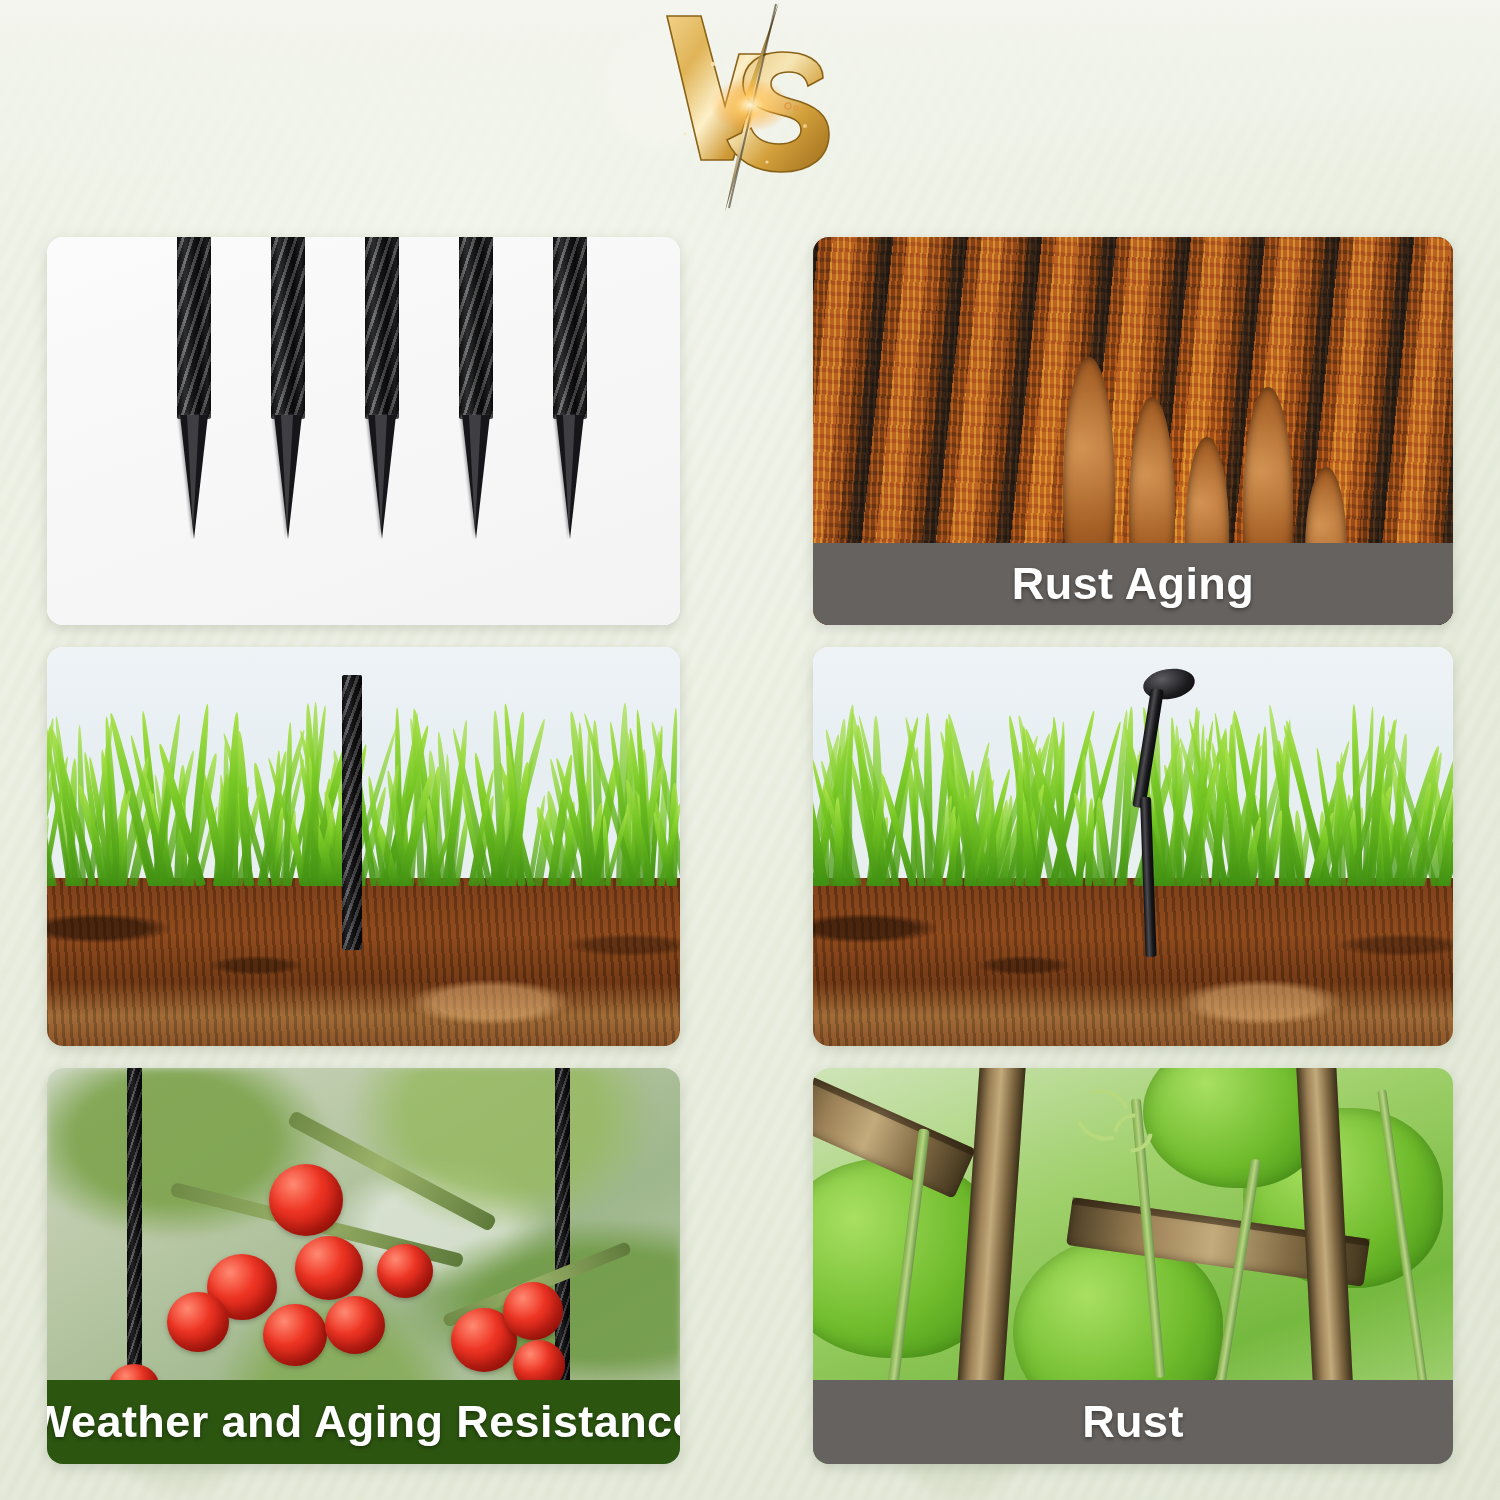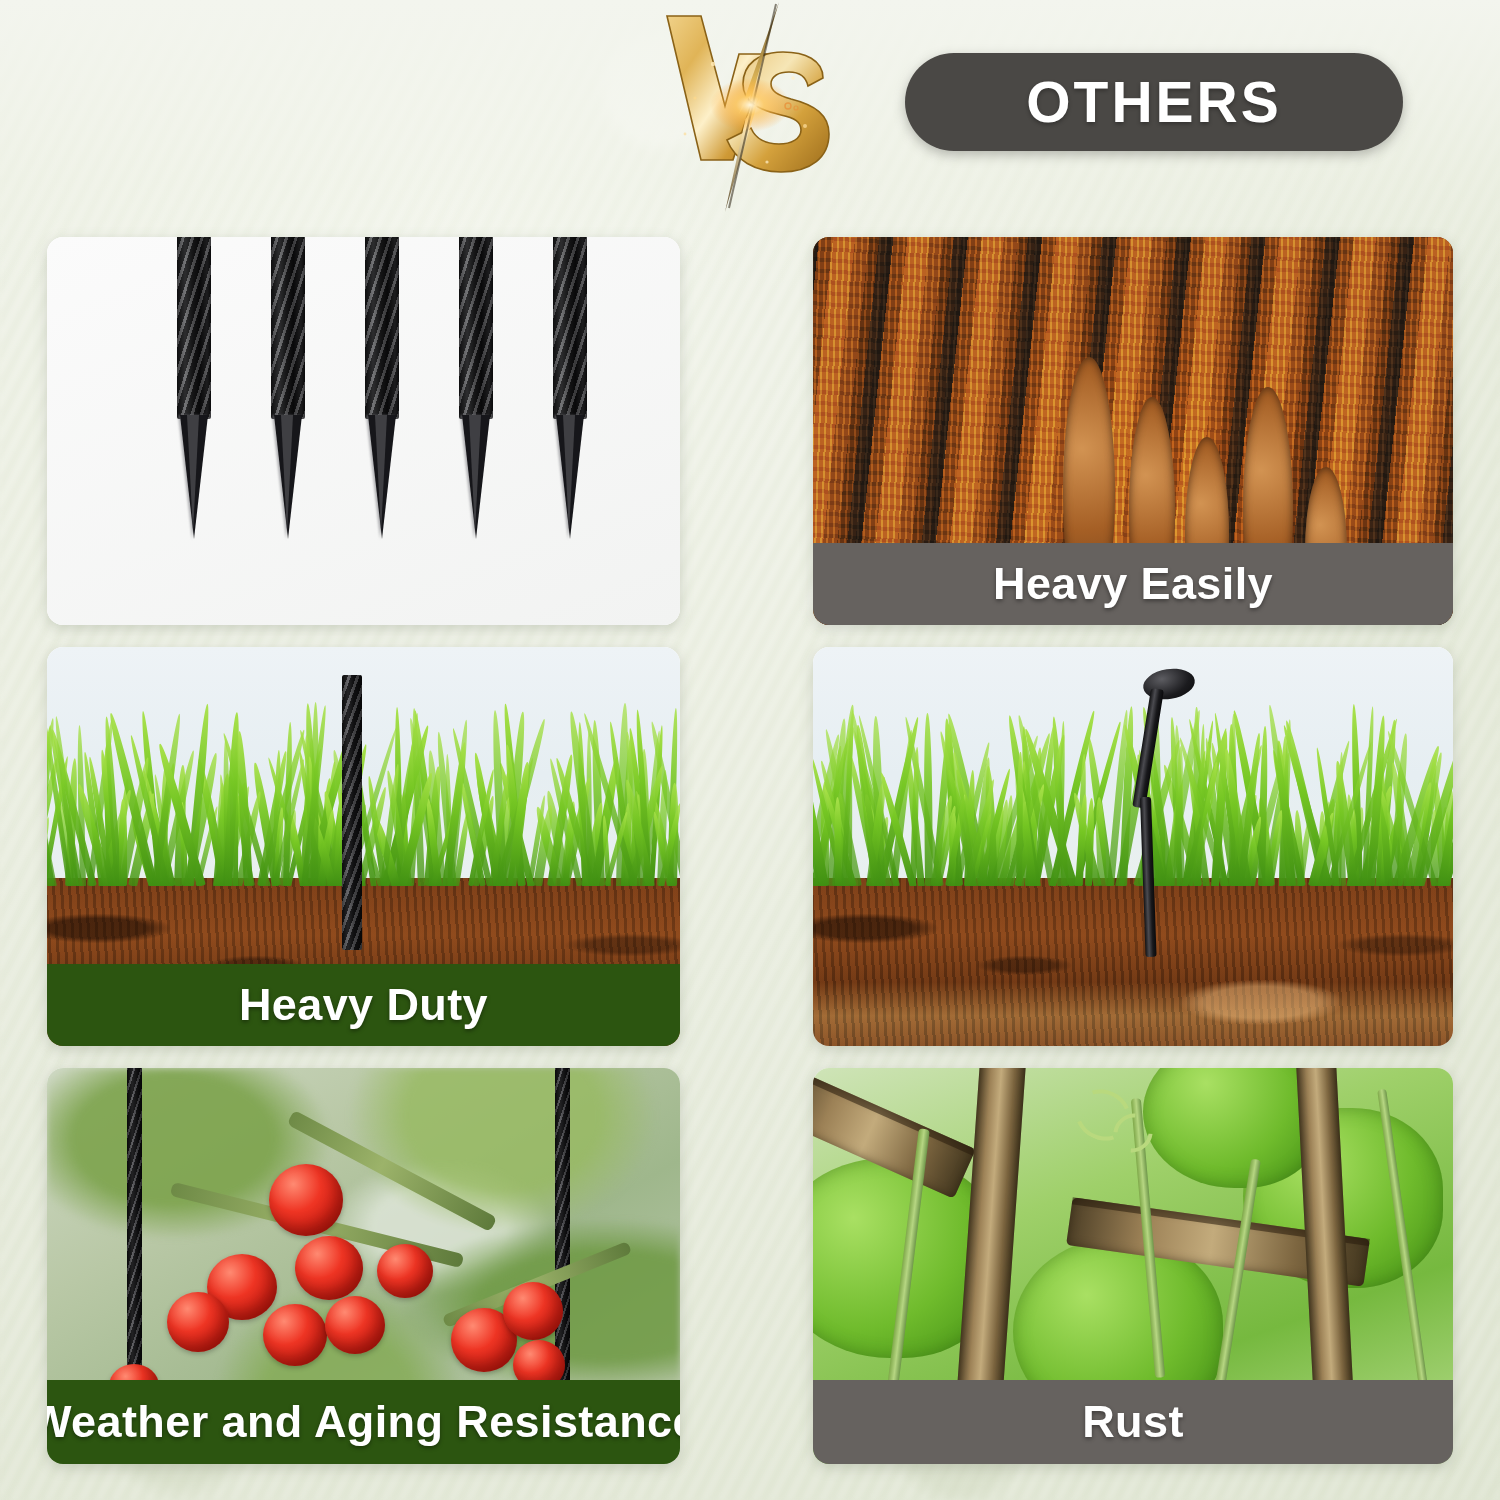--- a/index.html
+++ b/index.html
@@ -364,21 +364,20 @@
       <circle cx="40" cy="96" r="1.6" fill="#ffd98a" opacity=".7"></circle>
       <circle cx="138" cy="76" r="1.8" fill="#fff1cc" opacity=".8"></circle>
       <circle cx="150" cy="124" r="2" fill="#ffe0a0" opacity=".7"></circle>
       <circle cx="112" cy="160" r="1.6" fill="#ffecc2" opacity=".75"></circle>
       <circle cx="30" cy="132" r="1.4" fill="#ffd98a" opacity=".6"></circle>
       <circle cx="133" cy="104" r="3" fill="none" stroke="#e8913a" stroke-width="1.4" opacity=".8"></circle>
       <circle cx="141" cy="106" r="2" fill="none" stroke="#e8913a" stroke-width="1.2" opacity=".7"></circle>
     </svg>
   </div>
 
-  <div class="badge" id="badge-others">OTHERS</div>
 </div>
 
 <div id="grid">
 
   <div class="card card-r1 card-ours">
     <div class="card-photo">
       <div class="stakes-bg"></div>
       <div class="stake" style="left:130px;">
           <div class="shaft"></div>
           <div class="tip"></div>
@@ -410,21 +409,21 @@
   <div class="card card-r1 card-others">
     <div class="card-photo">
       <div class="rust-bg"></div>
       <div class="rust-tex"></div>
       <div class="rust-rod" style="left:250px; top:120px; width:52px; height:270px;"></div>
       <div class="rust-rod" style="left:316px; top:160px; width:46px; height:230px;"></div>
       <div class="rust-rod" style="left:372px; top:200px; width:44px; height:195px;"></div>
       <div class="rust-rod" style="left:430px; top:150px; width:50px; height:245px;"></div>
       <div class="rust-rod" style="left:492px; top:230px; width:42px; height:170px;"></div>
     </div>
-    <div class="card-label label-others">Heavy Easily</div>
+    <div class="card-label label-others">Rust Aging</div>
   </div>
 
   <div class="card card-r2 card-ours">
     <div class="card-photo">
       <div class="scene-sky"></div>
       <div class="scene-soil"></div>
       <div class="grass-band" id="grass-a">
           <div class="blade" style="left: 493.558px; height: 127.76px; width: 7.27884px; transform: rotate(-14.0735deg); opacity: 0.94;"></div>
           <div class="blade" style="left: 632.261px; height: 177.987px; width: 5.8921px; transform: rotate(1.90405deg); opacity: 0.88;"></div>
           <div class="blade" style="left: 542.645px; height: 131.285px; width: 6.29444px; transform: rotate(-12.979deg); opacity: 0.78;"></div>
@@ -609,21 +608,20 @@
           <div class="blade" style="left: 623.462px; height: 85.885px; width: 5.90255px; transform: rotate(12.8191deg); opacity: 0.86;"></div>
           <div class="blade" style="left: -8.34491px; height: 162.643px; width: 7.14235px; transform: rotate(7.36302deg); opacity: 0.98;"></div>
           <div class="blade" style="left: 237.641px; height: 130.76px; width: 5.31939px; transform: rotate(12.9167deg); opacity: 0.78;"></div>
           <div class="blade" style="left: -5.43081px; height: 169.48px; width: 7.40898px; transform: rotate(6.91849deg); opacity: 0.81;"></div>
           <div class="blade" style="left: -2.19136px; height: 70.455px; width: 6.01607px; transform: rotate(10.8806deg); opacity: 0.78;"></div>
           <div class="blade" style="left: 298.286px; height: 93.8538px; width: 7.81965px; transform: rotate(3.50071deg); opacity: 0.82;"></div>
           <div class="blade" style="left: 555.815px; height: 176.143px; width: 8.68393px; transform: rotate(-7.5608deg); opacity: 0.83;"></div>
         </div>
       <div class="stake-vert" style="left:295px; top:28px; height:275px;"></div>
     </div>
-    <div class="card-label label-ours">Heavy Duty</div>
   </div>
 
   <div class="card card-r2 card-others">
     <div class="card-photo">
       <div class="scene-sky"></div>
       <div class="scene-soil"></div>
       <div class="grass-band" id="grass-b">
           <div class="blade" style="left: 423.694px; height: 171.726px; width: 5.0262px; transform: rotate(-12.4607deg); opacity: 0.99;"></div>
           <div class="blade" style="left: 185.884px; height: 83.2308px; width: 7.75262px; transform: rotate(8.46648deg); opacity: 0.94;"></div>
           <div class="blade" style="left: 204.571px; height: 93.0237px; width: 5.13234px; transform: rotate(14.6935deg); opacity: 0.79;"></div>

